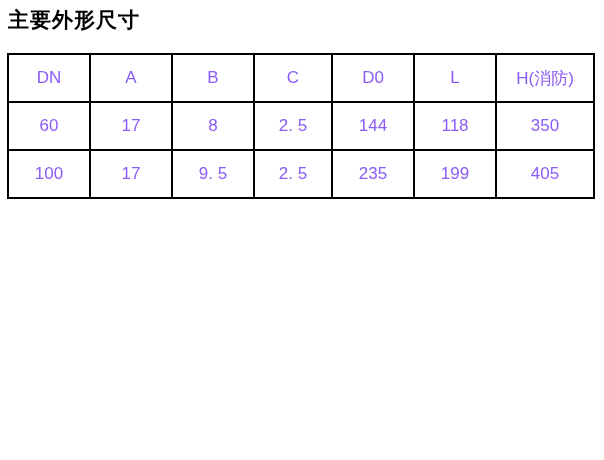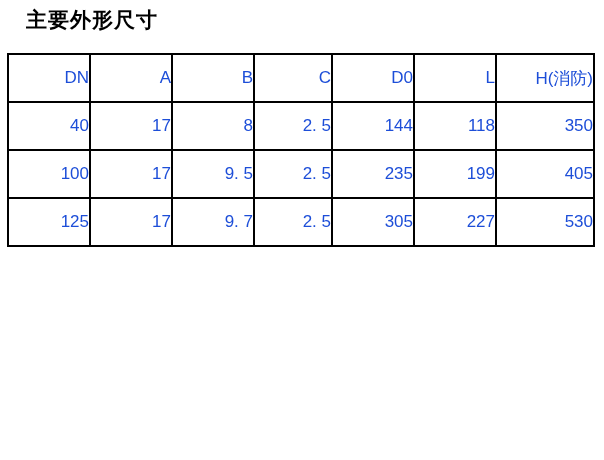--- a/index.html
+++ b/index.html
@@ -11,45 +11,45 @@
     width: 604px;
     height: 460px;
     font-family: "Liberation Sans", "DejaVu Sans", sans-serif;
     color: #000000;
     overflow: hidden;
   }
   .page {
     padding: 8px 0 0 7px;
   }
   .title {
-    margin: 0 0 0 19px;
+    margin: 0 0 0 1px;
     font-family: "Liberation Serif", "DejaVu Serif", serif;
     font-weight: bold;
     font-size: 21px;
     line-height: 24px;
     letter-spacing: 1px;
     color: #000000;
   }
   table.dim-table {
     margin-top: 21px;
     border-collapse: collapse;
     table-layout: fixed;
     width: 586px;
   }
   .dim-table th,
   .dim-table td {
     border: 2px solid #000000;
     height: 46px;               
-    text-align: right;
+    text-align: center;
     vertical-align: middle;
     font-size: 17px;
     font-weight: 400;
     padding: 0;
     white-space: nowrap;
-    color: #1d4ed8;
+    color: #8b5cf6;
     background: #ffffff;
   }
 </style>
 </head>
 <body>
 
 <div class="page">
 
   <h1 class="title">主要外形尺寸</h1>
 
@@ -69,42 +69,33 @@
         <th>A</th>
         <th>B</th>
         <th>C</th>
         <th>D0</th>
         <th>L</th>
         <th>H(消防)</th>
       </tr>
     </thead>
     <tbody>
         <tr>
-          <td>40</td>
+          <td>60</td>
           <td>17</td>
           <td>8</td>
           <td>2. 5</td>
           <td>144</td>
           <td>118</td>
           <td>350</td>
         </tr>
         <tr>
           <td>100</td>
           <td>17</td>
           <td>9. 5</td>
           <td>2. 5</td>
           <td>235</td>
           <td>199</td>
           <td>405</td>
         </tr>
-        <tr>
-          <td>125</td>
-          <td>17</td>
-          <td>9. 7</td>
-          <td>2. 5</td>
-          <td>305</td>
-          <td>227</td>
-          <td>530</td>
-        </tr>
       </tbody>
   </table>
 
 </div>
 
 </body></html>

